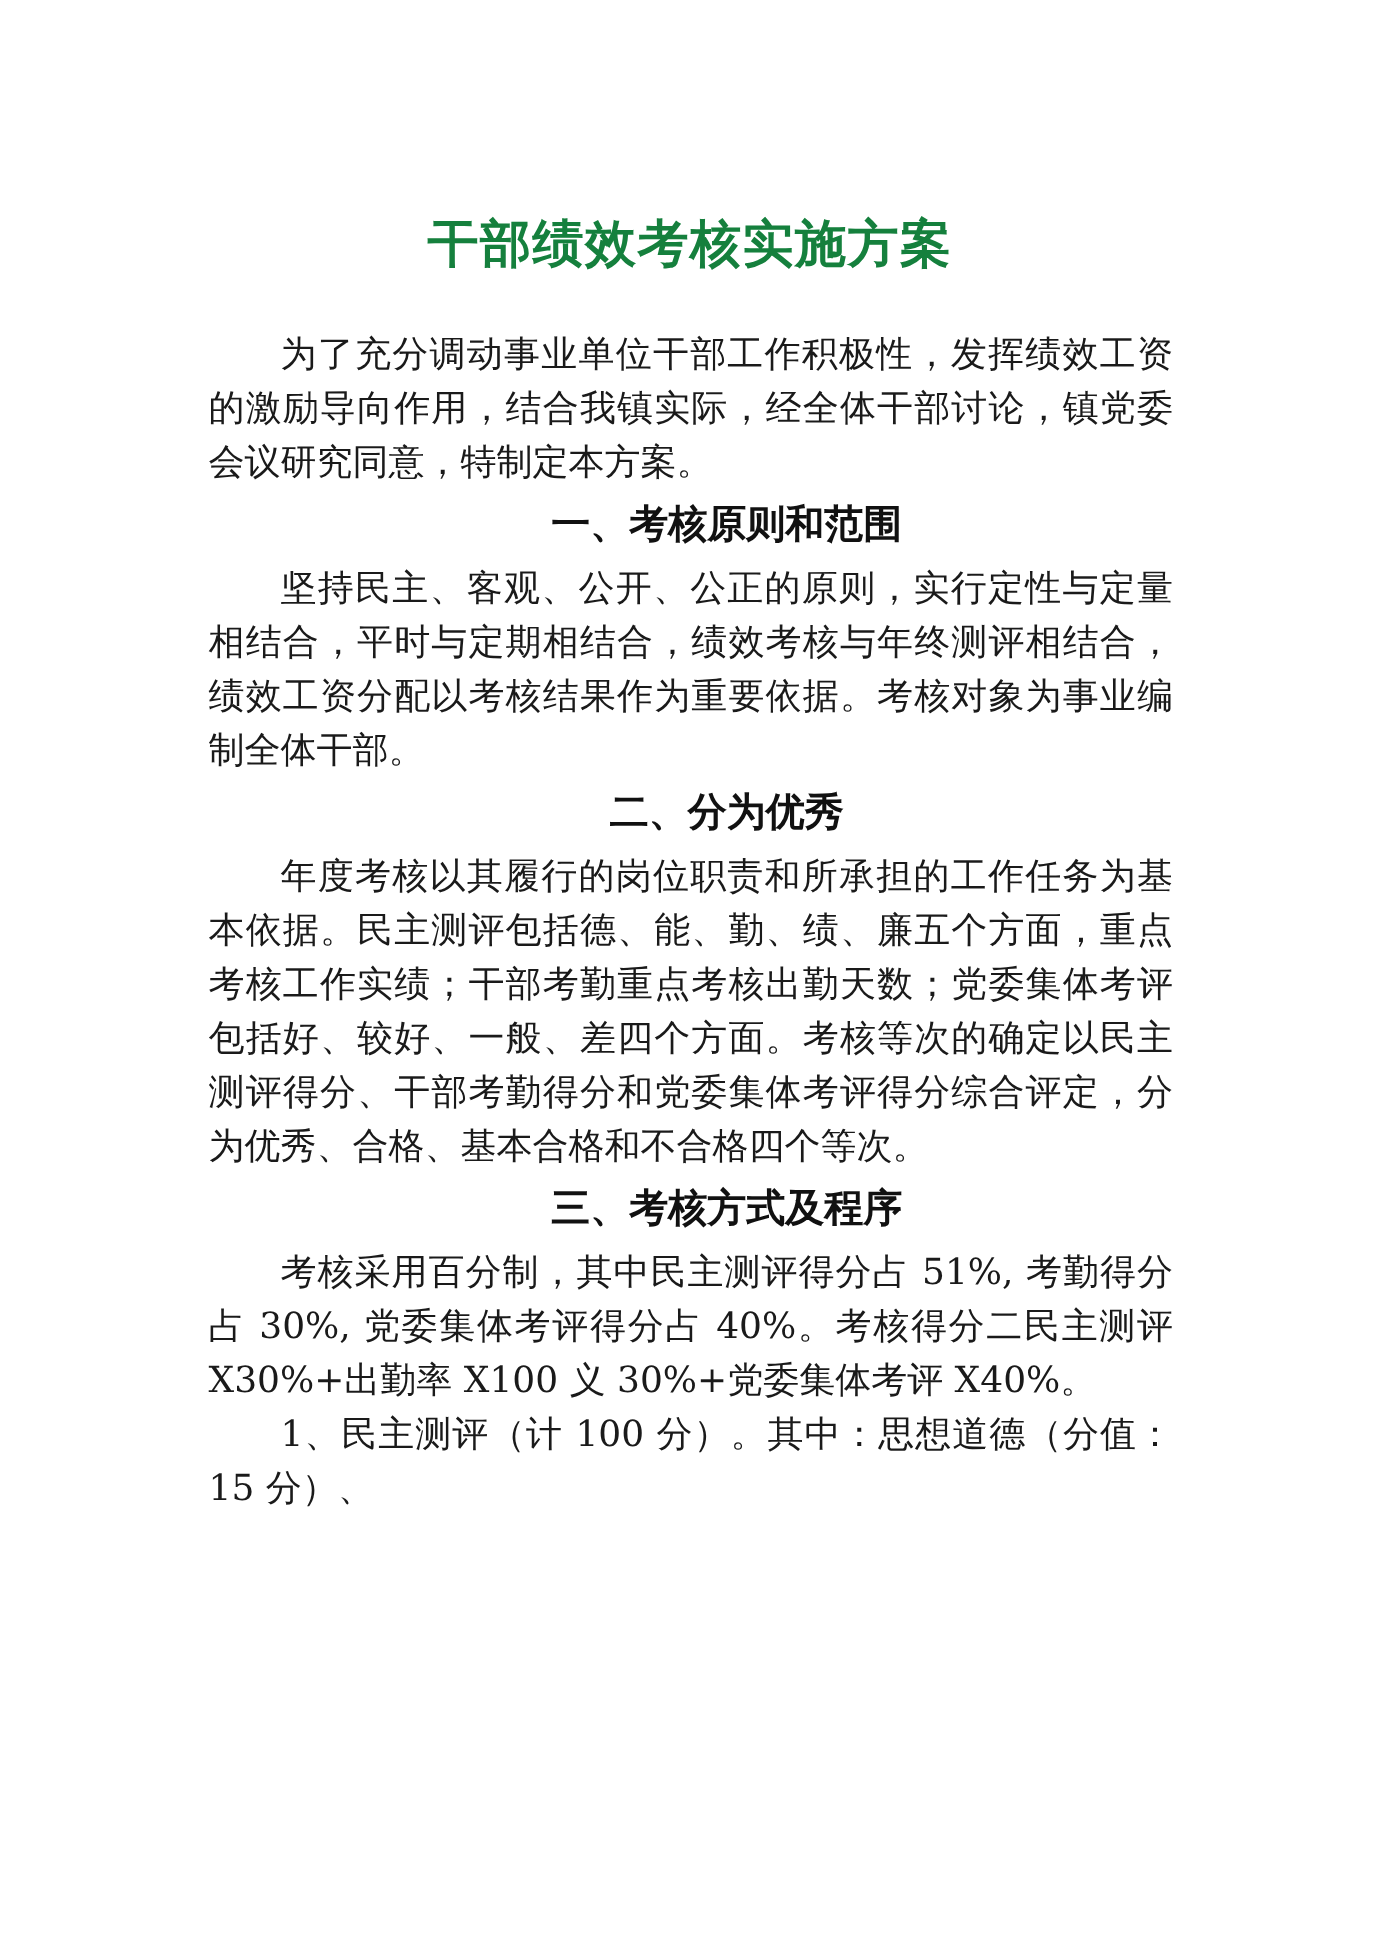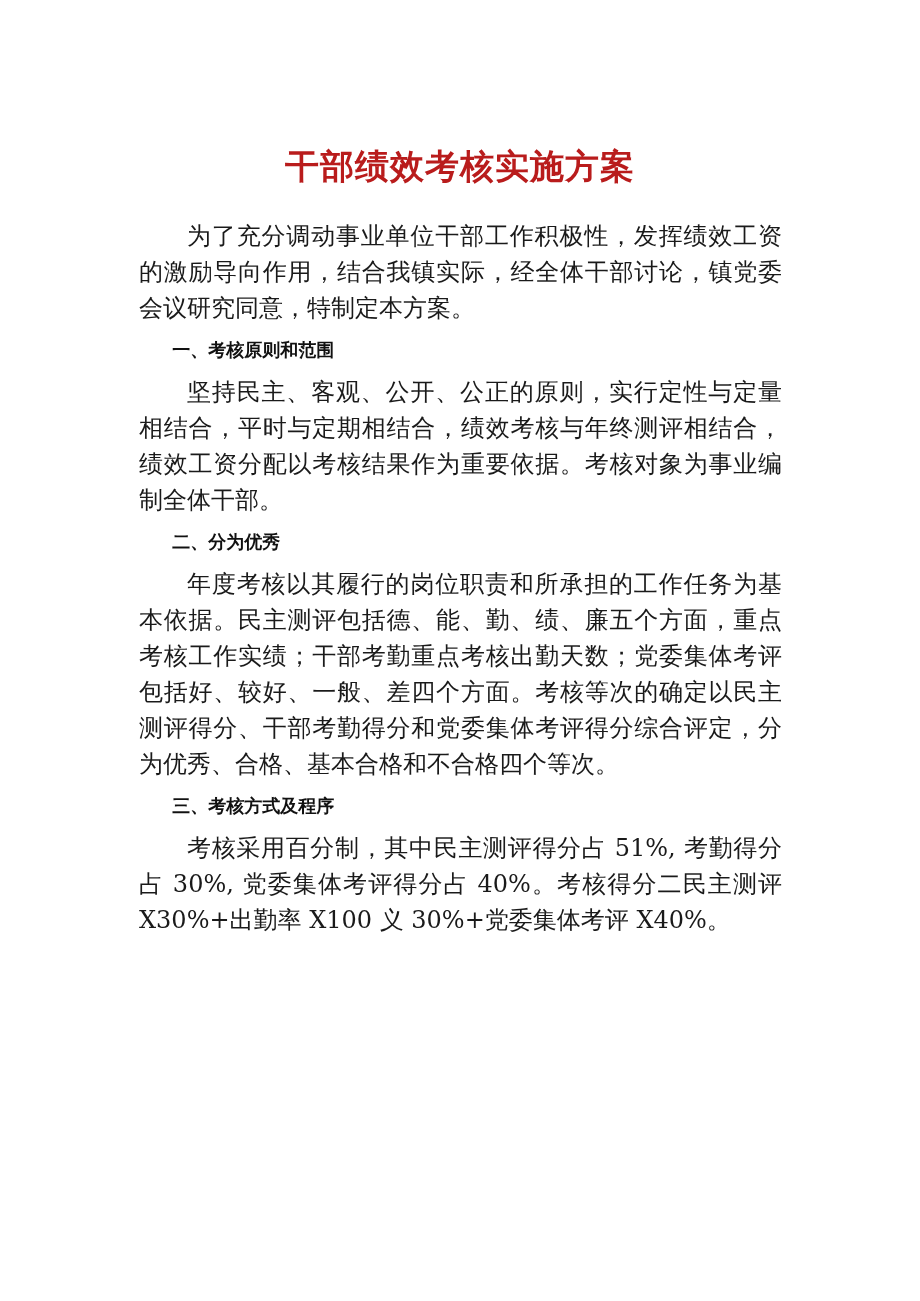--- a/index.html
+++ b/index.html
@@ -12,60 +12,61 @@
     width: 920px;
     height: 1301px;
     background: #ffffff;
     overflow: hidden;
     box-sizing: border-box;
     color: #1a1a1a;
   }
   .doc-title {
     margin: 0;
     padding: 146px 0 0 0;
-    font-family: Liberation Sans, sans-serif;
+    font-family: Liberation Mono, monospace;
     font-weight: bold;
     font-size: 34px;
     line-height: 40px;
     letter-spacing: 1px;
     text-align: center;
-    color: #b91c1c;
+    color: #15803d;
   }
   .doc-body {
     margin: 32px 138px 0 139px;
     width: 643px;
   }
   .body-para {
     margin: 0;
     font-family: "DejaVu Serif", "Liberation Serif", serif;
     font-size: 24px;
     line-height: 36px;
     text-align: justify;
     text-justify: inter-ideograph;
     text-indent: 2em;
     color: #1a1a1a;
   }
   .section-heading {
     margin: 0;
     font-family: "DejaVu Sans", "Liberation Sans", sans-serif;
     font-weight: bold;
-    font-size: 18px;
+    font-size: 26px;
     line-height: 48px;
     text-indent: 1.85em;
-    text-align: left;
+    text-align: center;
     color: #111111;
   }
 </style>
 </head>
 <body>
 
 <div class="page">
   <h1 class="doc-title">干部绩效考核实施方案</h1>
   <div class="doc-body">
       <p class="body-para">为了充分调动事业单位干部工作积极性，发挥绩效工资的激励导向作用，结合我镇实际，经全体干部讨论，镇党委会议研究同意，特制定本方案。</p>
       <h2 class="section-heading">一、考核原则和范围</h2>
       <p class="body-para">坚持民主、客观、公开、公正的原则，实行定性与定量相结合，平时与定期相结合，绩效考核与年终测评相结合，绩效工资分配以考核结果作为重要依据。考核对象为事业编制全体干部。</p>
       <h2 class="section-heading">二、分为优秀</h2>
       <p class="body-para">年度考核以其履行的岗位职责和所承担的工作任务为基本依据。民主测评包括德、能、勤、绩、廉五个方面，重点考核工作实绩；干部考勤重点考核出勤天数；党委集体考评包括好、较好、一般、差四个方面。考核等次的确定以民主测评得分、干部考勤得分和党委集体考评得分综合评定，分为优秀、合格、基本合格和不合格四个等次。</p>
       <h2 class="section-heading">三、考核方式及程序</h2>
       <p class="body-para">考核采用百分制，其中民主测评得分占 51%, 考勤得分占 30%, 党委集体考评得分占 40%。考核得分二民主测评 X30%+出勤率 X100 义 30%+党委集体考评 X40%。</p>
+      <p class="body-para">1、民主测评（计 100 分）。其中：思想道德（分值：15 分）、</p>
     </div>
 </div>
 
 </body></html>

